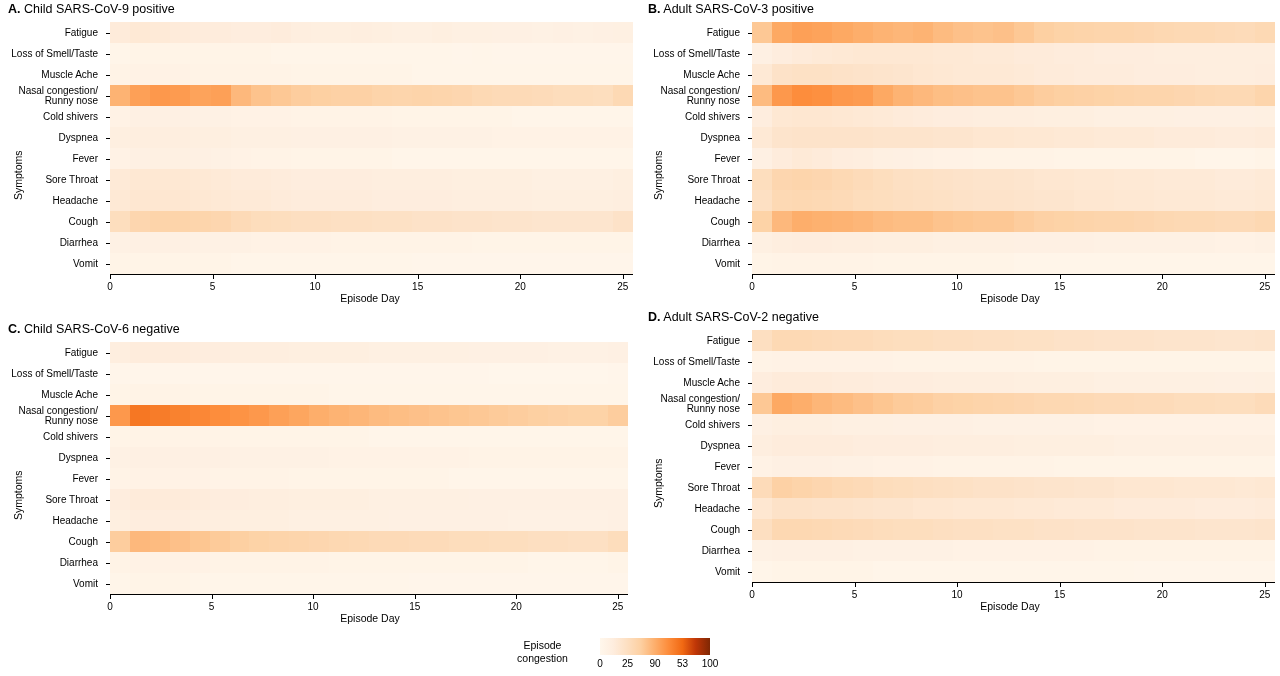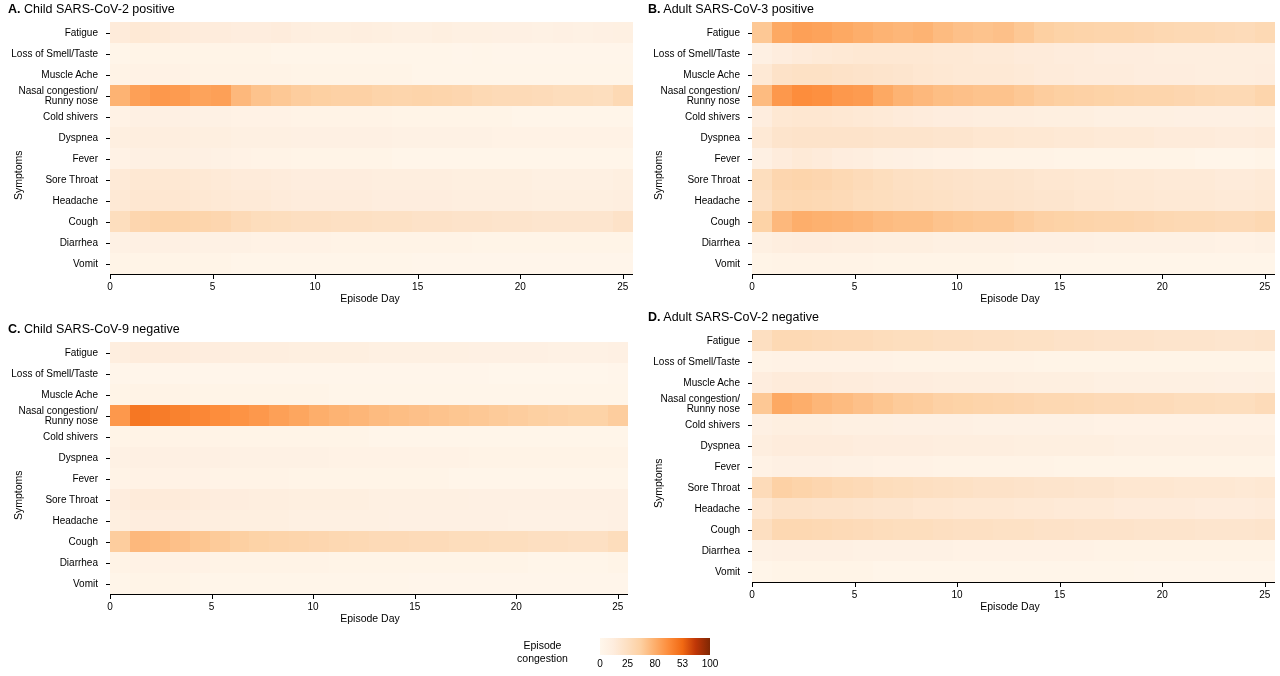--- a/index.html
+++ b/index.html
@@ -93,21 +93,21 @@
   }
 </style>
 </head>
 <body>
 
 <div class="page">
 
   <div class="panel" id="panel-0" style="left:0;top:0;width:640px;height:310px;">
     <div class="panel-title" style="position:absolute;left:8px;top:2px;">
       <span class="letter">A.</span>
-      <span>Child SARS-CoV-2 positive</span>
+      <span>Child SARS-CoV-9 positive</span>
     </div>
     <div class="ylab" style="left:12px;top:200px;">Symptoms</div>
     <div class="xlab" style="left:110px;top:292px;width:520px;">Episode Day</div>
   <div class="heat" style="left: 110px; top: 22px; width: 523px; height: 252px; grid-template-columns: repeat(26, 1fr); grid-template-rows: repeat(12, 1fr);">
         <div class="cell" style="background: rgb(254, 235, 218);"></div>
         <div class="cell" style="background: rgb(254, 233, 213);"></div>
         <div class="cell" style="background: rgb(254, 234, 215);"></div>
         <div class="cell" style="background: rgb(254, 235, 218);"></div>
         <div class="cell" style="background: rgb(254, 236, 220);"></div>
         <div class="cell" style="background: rgb(254, 236, 220);"></div>
@@ -813,21 +813,21 @@
       <div class="xticklabel" style="left: 399.647px; top: 281px; width: 40px;">15</div>
       <div class="xtick" style="left: 522px; top: 275px;"></div>
       <div class="xticklabel" style="left: 502.196px; top: 281px; width: 40px;">20</div>
       <div class="xtick" style="left: 625px; top: 275px;"></div>
       <div class="xticklabel" style="left: 604.745px; top: 281px; width: 40px;">25</div>
     </div>
 
   <div class="panel" id="panel-2" style="left:0;top:320px;width:640px;height:310px;">
     <div class="panel-title" style="position:absolute;left:8px;top:2px;">
       <span class="letter">C.</span>
-      <span>Child SARS-CoV-9 negative</span>
+      <span>Child SARS-CoV-6 negative</span>
     </div>
     <div class="ylab" style="left:12px;top:200px;">Symptoms</div>
     <div class="xlab" style="left:110px;top:292px;width:520px;">Episode Day</div>
   <div class="heat" style="left: 110px; top: 22px; width: 518px; height: 252px; grid-template-columns: repeat(26, 1fr); grid-template-rows: repeat(12, 1fr);">
         <div class="cell" style="background: rgb(254, 238, 223);"></div>
         <div class="cell" style="background: rgb(254, 236, 220);"></div>
         <div class="cell" style="background: rgb(254, 236, 220);"></div>
         <div class="cell" style="background: rgb(254, 236, 220);"></div>
         <div class="cell" style="background: rgb(254, 237, 222);"></div>
         <div class="cell" style="background: rgb(254, 237, 222);"></div>
@@ -1539,19 +1539,19 @@
 
   <div class="legend" style="left:490px;top:636px;width:300px;height:40px;">
     <div class="legend-title" style="left:0;top:3px;width:105px;">
       <span>Episode</span><br>
       <span>congestion</span>
     </div>
     <div class="legend-bar" id="legend-bar" style="left: 110px; top: 2px; width: 110px; background: linear-gradient(to right, rgb(255, 247, 236) 0%, rgb(254, 237, 222) 12%, rgb(253, 223, 193) 25%, rgb(253, 208, 162) 37%, rgb(253, 174, 107) 50%, rgb(253, 141, 60) 62%, rgb(241, 105, 19) 75%, rgb(191, 54, 7) 87%, rgb(127, 39, 4) 100%);"></div>
     <div class="legend-ticklabels" id="legend-ticklabels" style="left:110px;top:22px;width:110px;height:14px;">
         <div class="legend-ticklabel" style="left: -15px; top: 0px; width: 30px;">0</div>
         <div class="legend-ticklabel" style="left: 12.5px; top: 0px; width: 30px;">25</div>
-        <div class="legend-ticklabel" style="left: 40px; top: 0px; width: 30px;">80</div>
+        <div class="legend-ticklabel" style="left: 40px; top: 0px; width: 30px;">90</div>
         <div class="legend-ticklabel" style="left: 67.5px; top: 0px; width: 30px;">53</div>
         <div class="legend-ticklabel" style="left: 95px; top: 0px; width: 30px;">100</div>
       </div>
   </div>
 
 </div>
 
 </body></html>

